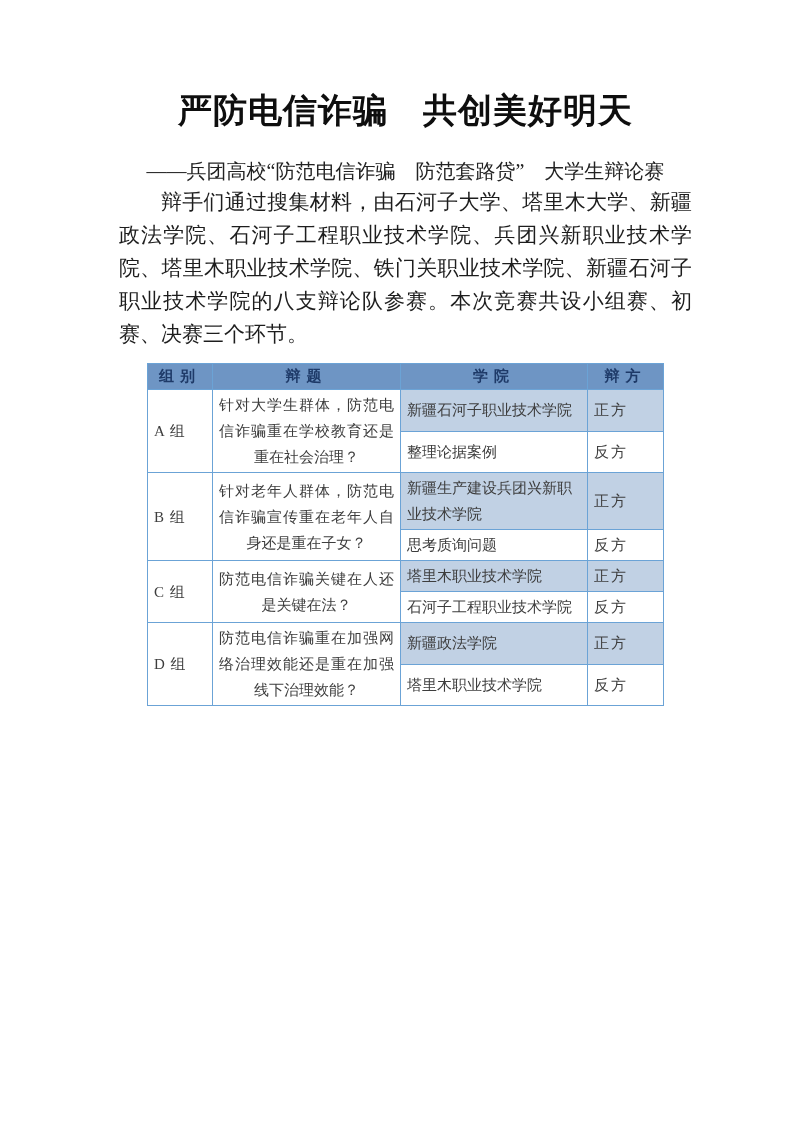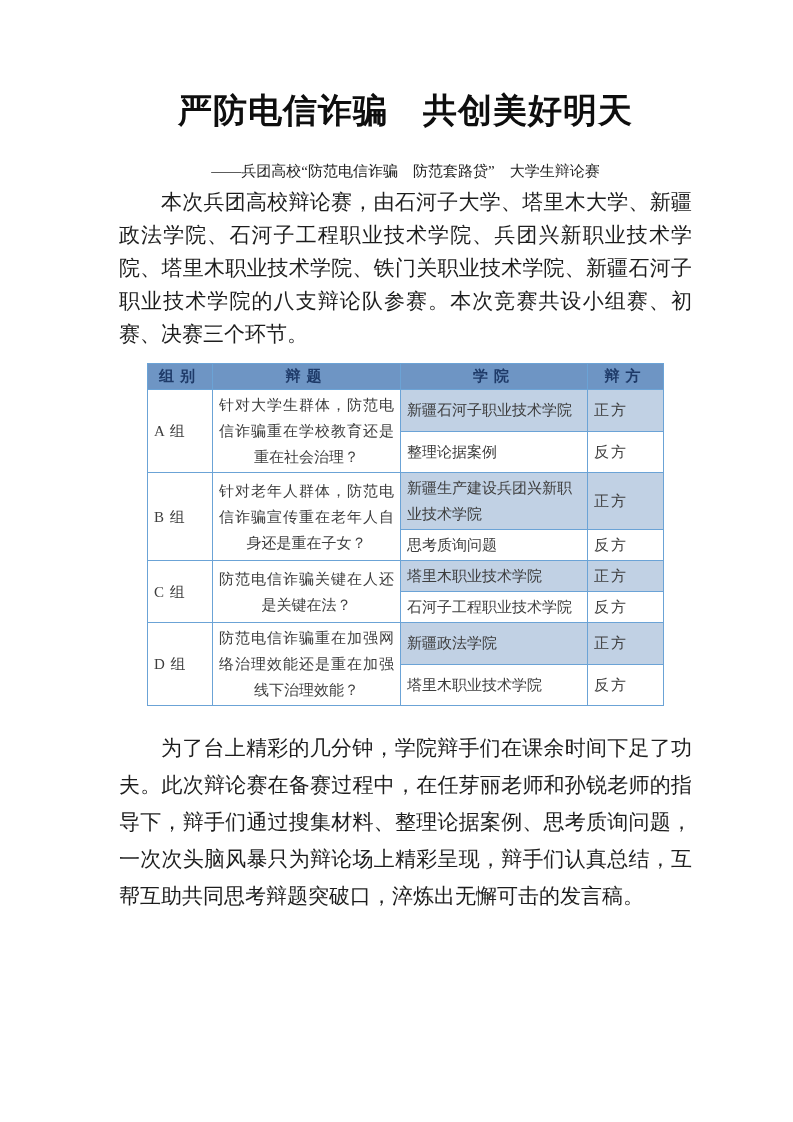--- a/index.html
+++ b/index.html
@@ -29,21 +29,21 @@
   .doc-title{
     font-size:34px;
     font-weight:700;
     line-height:46px;
     text-align:center;
     color:#0e0e0e;
     letter-spacing:1px;
   }
   .doc-subtitle{
     margin-top:22px;
-    font-size:15px;
+    font-size:20px;
     line-height:30px;
     text-align:center;
     color:#222222;
   }
   .para{
     font-size:21px;
     line-height:33px;
     text-align:justify;
     text-indent:2em;
     color:var(--body-text);
@@ -93,21 +93,21 @@
 <body>
 
 <div class="page">
   <div class="content">
 
     <h1 class="doc-title">严防电信诈骗　共创美好明天</h1>
 
     <div class="doc-subtitle">——兵团高校“防范电信诈骗　防范套路贷”　大学生辩论赛</div>
 
 
-    <p class="para p2">本次兵团高校辩论赛，由石河子大学、塔里木大学、新疆政法学院、石河子工程职业技术学院、兵团兴新职业技术学院、塔里木职业技术学院、铁门关职业技术学院、新疆石河子职业技术学院的八支辩论队参赛。本次竞赛共设小组赛、初赛、决赛三个环节。</p>
+    <p class="para p2">辩手们通过搜集材料，由石河子大学、塔里木大学、新疆政法学院、石河子工程职业技术学院、兵团兴新职业技术学院、塔里木职业技术学院、铁门关职业技术学院、新疆石河子职业技术学院的八支辩论队参赛。本次竞赛共设小组赛、初赛、决赛三个环节。</p>
 
     <table class="debate">
       <colgroup>
         <col class="c-group">
           <col class="c-topic">
           <col class="c-school">
           <col class="c-side">
       </colgroup>
       <thead>
         <tr>
@@ -154,16 +154,15 @@
             <td class="school-cell hl">新疆政法学院</td>
             <td class="side-cell hl">正方</td>
           </tr>
           <tr>
             <td class="school-cell">塔里木职业技术学院</td>
             <td class="side-cell">反方</td>
           </tr>
         </tbody>
     </table>
 
-    <p class="para p3">为了台上精彩的几分钟，学院辩手们在课余时间下足了功夫。此次辩论赛在备赛过程中，在任芽丽老师和孙锐老师的指导下，辩手们通过搜集材料、整理论据案例、思考质询问题，一次次头脑风暴只为辩论场上精彩呈现，辩手们认真总结，互帮互助共同思考辩题突破口，淬炼出无懈可击的发言稿。</p>
 
   </div>
 </div>
 
 </body></html>

